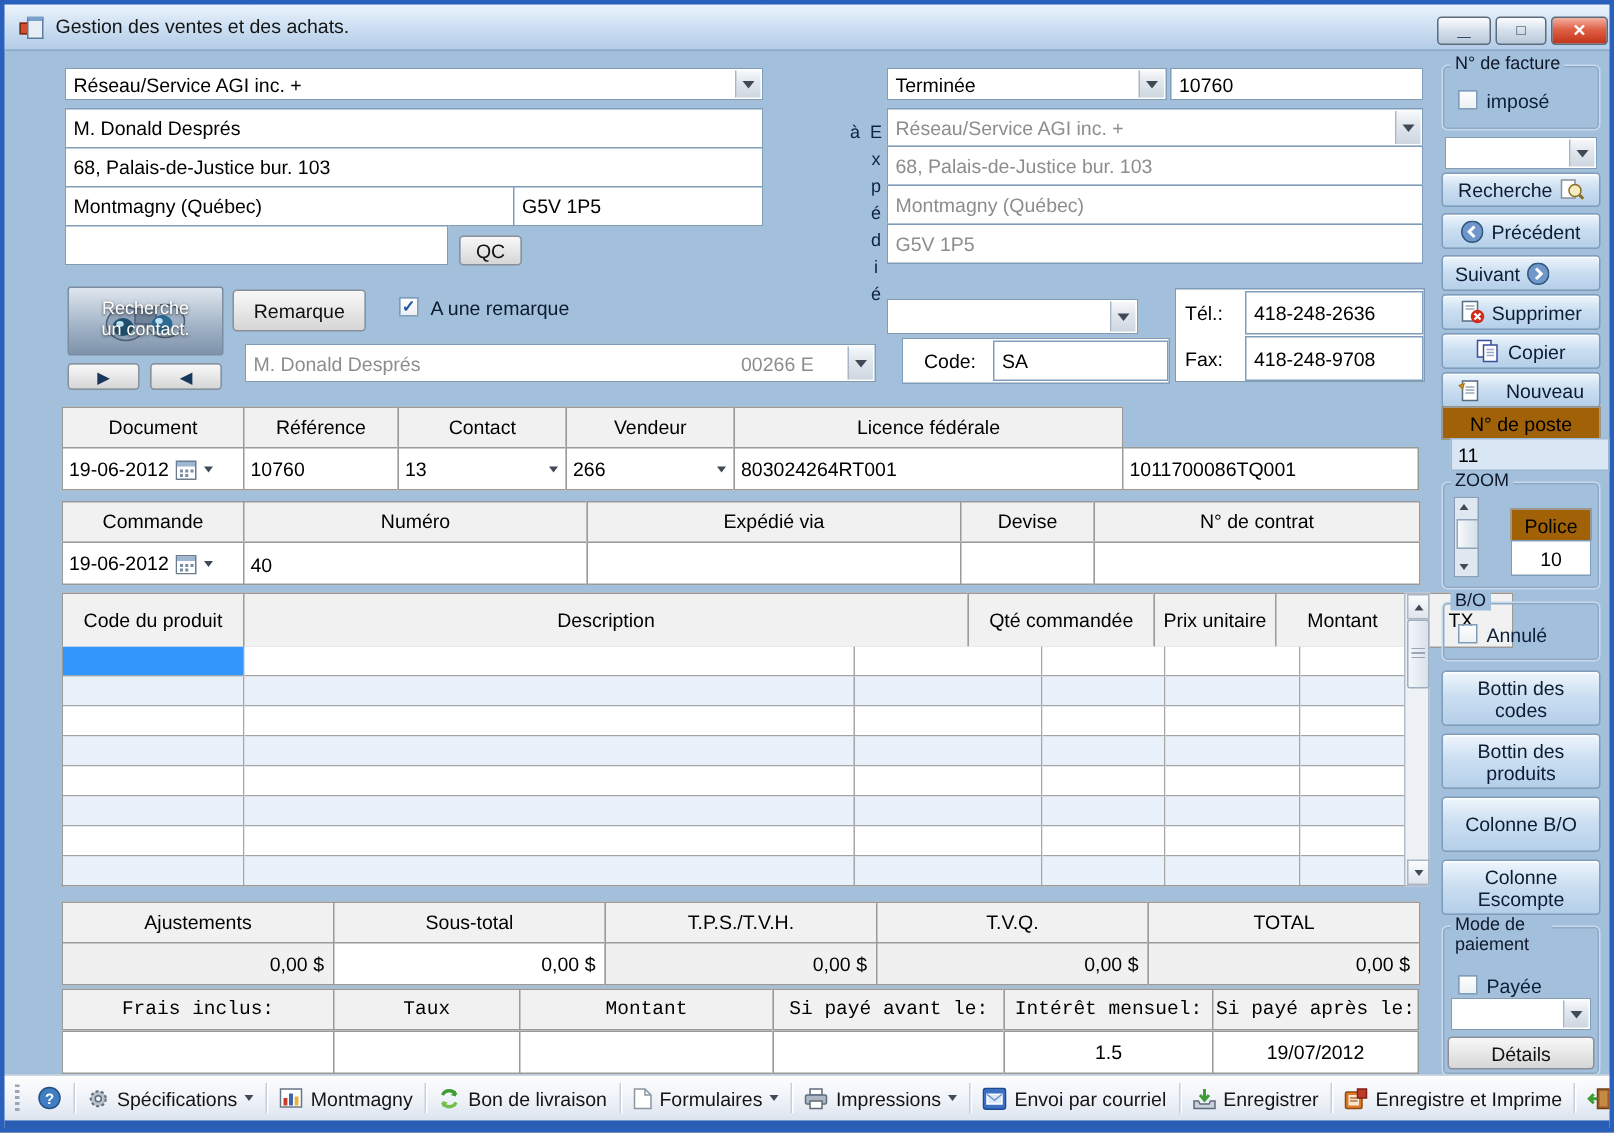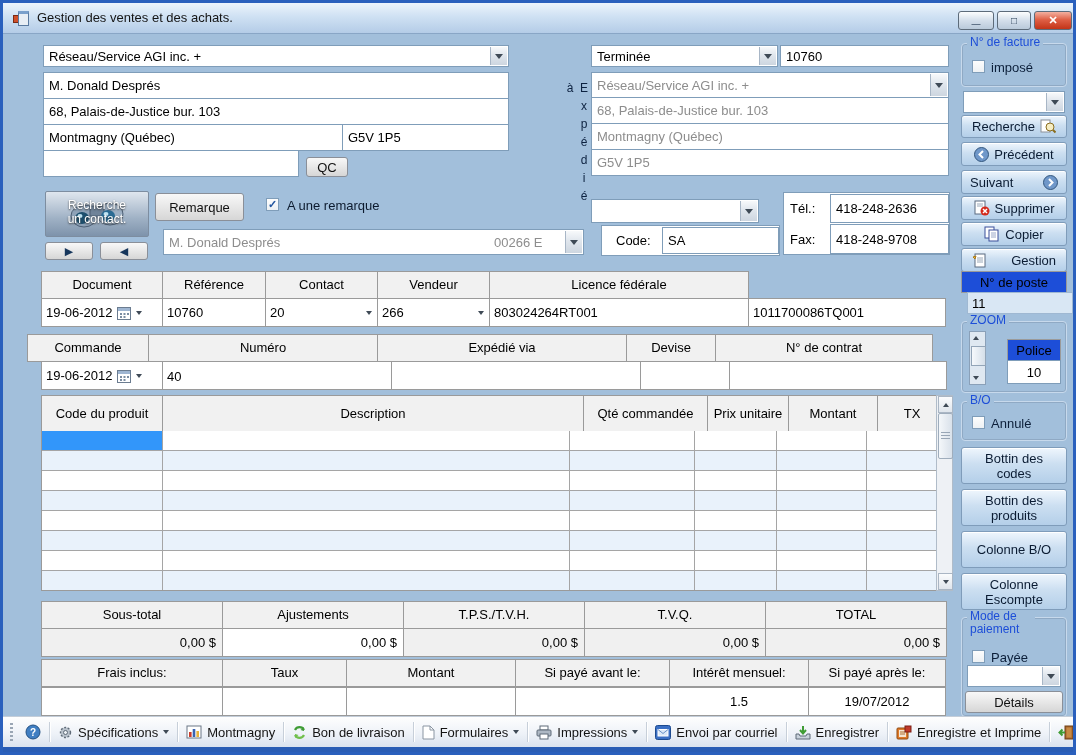--- a/index.html
+++ b/index.html
@@ -45,22 +45,22 @@
   .gc{box-sizing:border-box;border-right:1px solid #a5a5a5;border-bottom:1px solid #a5a5a5;background:#fff;}
   .gc.sel{background:#3296fa;}
   
   .vsb{position:absolute;left:933px;top:392px;width:17px;height:196px;box-sizing:border-box;background:#eef1f5;border:1px solid #b0bcc9;}
   .sbb{position:absolute;left:1px;width:13px;height:15px;background:linear-gradient(#fbfcfd,#dfe5ec);border:1px solid #aab6c4;display:flex;align-items:center;justify-content:center;}
   .sbth{position:absolute;left:1px;top:17px;width:13px;height:44px;background:linear-gradient(90deg,#f4f7fa,#d9e1ea);border:1px solid #9fadbc;border-radius:2px;}
   .sbth::after{content:"";position:absolute;left:2px;right:2px;top:18px;height:8px;background:repeating-linear-gradient(#98a6b6 0 1px,transparent 1px 3px);}
   
   .sbtn{position:absolute;left:958px;width:106px;box-sizing:border-box;background:linear-gradient(#eff6fd,#ccdff1 45%,#b4cfe9);border:1px solid #7f9cba;border-radius:3px;box-shadow:inset 0 1px 0 #fff;display:flex;align-items:center;justify-content:center;gap:5px;font-size:13px;color:#0b1c33;text-align:center;line-height:15px;}
   .grp{position:absolute;left:958px;width:106px;box-sizing:border-box;border:1px solid #c7d9ec;border-radius:4px;box-shadow:0 0 0 1px #8fa9c4 inset;}
-  .gtitle{position:absolute;top:-8px;left:5px;background:#a2bfdb;padding:0 3px;font-size:12px;color:#1d4ed8;line-height:13px;}
-  .phead{position:absolute;box-sizing:border-box;background:#1d4ed8;border:1px solid #9a9a9a;display:flex;align-items:center;justify-content:center;font-size:13px;}
+  .gtitle{position:absolute;top:-8px;left:5px;background:#a2bfdb;padding:0 3px;font-size:12px;color:#0f172a;line-height:13px;}
+  .phead{position:absolute;box-sizing:border-box;background:#a16207;border:1px solid #9a9a9a;display:flex;align-items:center;justify-content:center;font-size:13px;}
   .pval{position:absolute;box-sizing:border-box;background:#d9e7f4;border:1px solid #9fb8d2;display:flex;align-items:center;font-size:13px;padding:0 4px;}
   .mini-sb{position:absolute;left:966px;width:17px;box-sizing:border-box;background:#dfe8f1;border:1px solid #8aa0b8;}
   .mini-th{position:absolute;left:1px;top:14px;width:13px;height:18px;background:linear-gradient(90deg,#f6f9fc,#d5dfe9);border:1px solid #93a5b8;}
   
   .scbtn{position:absolute;left:42px;top:188px;width:104px;height:46px;box-sizing:border-box;border:1px solid #7d8 da0;border:1px solid #7d8da0;border-radius:2px;background:linear-gradient(#dfe6ee,#9fb1c5 60%,#7e93ab);overflow:hidden;}
   .sctxt{position:absolute;left:0;right:0;text-align:center;font-size:12px;color:#fff;text-shadow:0 1px 2px #333;line-height:13px;}
   
   .tools{position:absolute;left:0;right:0;bottom:5px;height:30px;background:linear-gradient(#fefefe,#eef2f8 55%,#dbe3ee);border-top:1px solid #c3cdd9;display:flex;align-items:center;padding:0 6px;font-size:13px;color:#141414;}
   .titem{display:flex;align-items:center;gap:5px;padding:3px 7px;white-space:nowrap;}
   .tsep{width:1px;height:20px;background:#c7cfd9;box-shadow:1px 0 0 #fff;margin:0 1px;flex:none;}
@@ -222,36 +222,36 @@
             <rect x="3" y="10" width="2" height="2"></rect>
             <rect x="6.5" y="10" width="2" height="2"></rect>
           </g>
         </svg>
       <span class="tri sm"></span>
     </div>
     <div class="cell dc d1">
         <span>10760</span>
       </div>
     <div class="cell dc d2">
-        <span>20</span>
+        <span>13</span>
         <span class="tri sm" style="position:absolute;right:5px;"></span>
       </div>
     <div class="cell dc d3">
         <span>266</span>
         <span class="tri sm" style="position:absolute;right:5px;"></span>
       </div>
     <div class="cell dc d4">
         <span>803024264RT001</span>
       </div>
     <div class="cell dc d5">
         <span>1011700086TQ001</span>
       </div>
   </div>
 
-  <div class="trow" style="left:24px;top:331px;">
+  <div class="trow" style="left:38px;top:331px;">
     <div class="cell hc o0">Commande</div>
     <div class="cell hc o1">Numéro</div>
     <div class="cell hc o2">Expédié via</div>
     <div class="cell hc o3">Devise</div>
     <div class="cell hc o4">N° de contrat</div>
   </div>
   <div class="trow" style="left:38px;top:358px;">
     <div class="cell dc o0">
       <span>19-06-2012</span>
       <svg width="15" height="14" viewBox="0 0 15 14">
@@ -276,21 +276,21 @@
     <div class="cell dc o3">
         <span></span>
       </div>
     <div class="cell dc o4">
         <span></span>
       </div>
   </div>
 
   <div class="trow gh" style="left:38px;top:392px;">
     <div class="cell hc g0" style="width:122px;">Code du produit</div>
-    <div class="cell hc" style="width:422px;">Description</div>
+    <div class="cell hc" style="width:484px;">Description</div>
     <div class="cell hc" style="width:125px;">Qté commandée</div>
     <div class="cell hc" style="width:82px;">Prix unitaire</div>
     <div class="cell hc" style="width:90px;">Montant</div>
     <div class="cell hc" style="width:70px;">TX</div>
   </div>
   <div class="gbody">
       <div class="grow">
         <div class="gc sel" style="width: 121px;"></div>
         <div class="gc" style="width: 407px;"></div>
         <div class="gc" style="width: 125px;"></div>
@@ -359,35 +359,35 @@
     <span class="sbb" style="top:0;">
         <span class="tri sm up"></span>
       </span>
     <span class="sbth"></span>
     <span class="sbb" style="bottom:0;">
         <span class="tri sm"></span>
       </span>
   </div>
 
   <div class="trow" style="left:38px;top:598px;">
+    <div class="cell hc t1">Ajustements</div>
     <div class="cell hc t0">Sous-total</div>
-    <div class="cell hc t1">Ajustements</div>
     <div class="cell hc t2">T.P.S./T.V.H.</div>
     <div class="cell hc t3">T.V.Q.</div>
     <div class="cell hc t4">TOTAL</div>
   </div>
   <div class="trow" style="left:38px;top:625px;">
     <div class="cell dc t0 vr">0,00 $</div>
     <div class="cell dc t1 vr wv">0,00 $</div>
     <div class="cell dc t2 vr">0,00 $</div>
     <div class="cell dc t3 vr">0,00 $</div>
     <div class="cell dc t4 vr">0,00 $</div>
   </div>
 
-  <div class="trow" style="left:38px;top:656px;">
+  <div class="trow" style="left:38px;top:656px;font-family:Liberation Mono, monospace;">
     <div class="cell hc f0">Frais inclus:</div>
     <div class="cell hc f1">Taux</div>
     <div class="cell hc f2">Montant</div>
     <div class="cell hc f3">Si payé avant le:</div>
     <div class="cell hc f4">Intérêt mensuel:</div>
     <div class="cell hc f5">Si payé après le:</div>
   </div>
   <div class="trow" style="left:38px;top:684px;">
     <div class="cell dc f0"></div>
     <div class="cell dc f1"></div>
@@ -416,21 +416,21 @@
         <line x1="13" y1="11" x2="15.5" y2="13.5" stroke="#8a6d1f" stroke-width="2"></line>
       </svg>
   </div>
   <div class="sbtn" style="top:139px;height:24px;">
     <svg width="15" height="15" viewBox="0 0 15 15">
         <circle cx="7.5" cy="7.5" r="7" fill="#6f97c9" stroke="#33567e"></circle>
         <path d="M9 4 L5.5 7.5 L9 11" stroke="#fff" stroke-width="2" fill="none"></path>
       </svg>
     <span>Précédent</span>
   </div>
-  <div class="sbtn" style="top:167px;height:24px;justify-content:space-between;padding:0 8px;">
+  <div class="sbtn" style="top:167px;height:24px;justify-content:flex-start;padding:0 8px;">
     <span>Suivant</span>
     <svg width="15" height="15" viewBox="0 0 15 15">
         <circle cx="7.5" cy="7.5" r="7" fill="#6f97c9" stroke="#33567e"></circle>
         <path d="M6 4 L9.5 7.5 L6 11" stroke="#fff" stroke-width="2" fill="none"></path>
       </svg>
   </div>
   <div class="sbtn" style="top:193px;height:24px;">
     <svg width="16" height="16" viewBox="0 0 16 16">
         <rect x="1" y="1" width="10" height="13" fill="#fff" stroke="#5a6b80"></rect>
         <line x1="3" y1="4" x2="9" y2="4" stroke="#9aa8b8"></line>
@@ -451,21 +451,21 @@
     <span>Copier</span>
   </div>
   <div class="sbtn" style="top:245px;height:24px;justify-content:space-between;padding:0 10px;">
     <svg width="16" height="16" viewBox="0 0 16 16">
         <rect x="3" y="2" width="10" height="13" fill="#fff" stroke="#5a6b80"></rect>
         <line x1="5" y1="6" x2="11" y2="6" stroke="#9aa8b8"></line>
         <line x1="5" y1="8" x2="11" y2="8" stroke="#9aa8b8"></line>
         <line x1="5" y1="10" x2="11" y2="10" stroke="#9aa8b8"></line>
         <path d="M1 5 L4 4 L3 7 Z" fill="#f0b63a" stroke="#a8791a"></path>
       </svg>
-    <span>Gestion</span>
+    <span>Nouveau</span>
   </div>
 
   <div class="phead" style="left:958px;top:268px;width:106px;height:22px;">N° de poste</div>
   <div class="pval" style="left:964px;top:289px;width:106px;height:22px;">11</div>
 
   <div class="grp" style="top:318px;height:72px;">
     <span class="gtitle">ZOOM</span>
   </div>
   <div class="mini-sb" style="top:328px;height:54px;">
     <span class="tri sm up" style="position:absolute;left:3px;top:4px;"></span>

